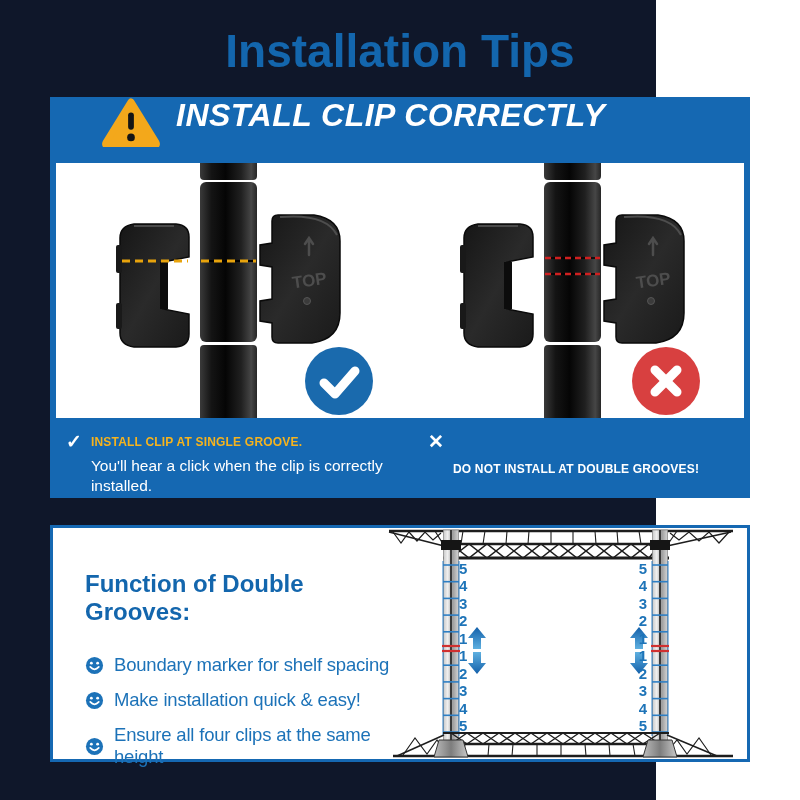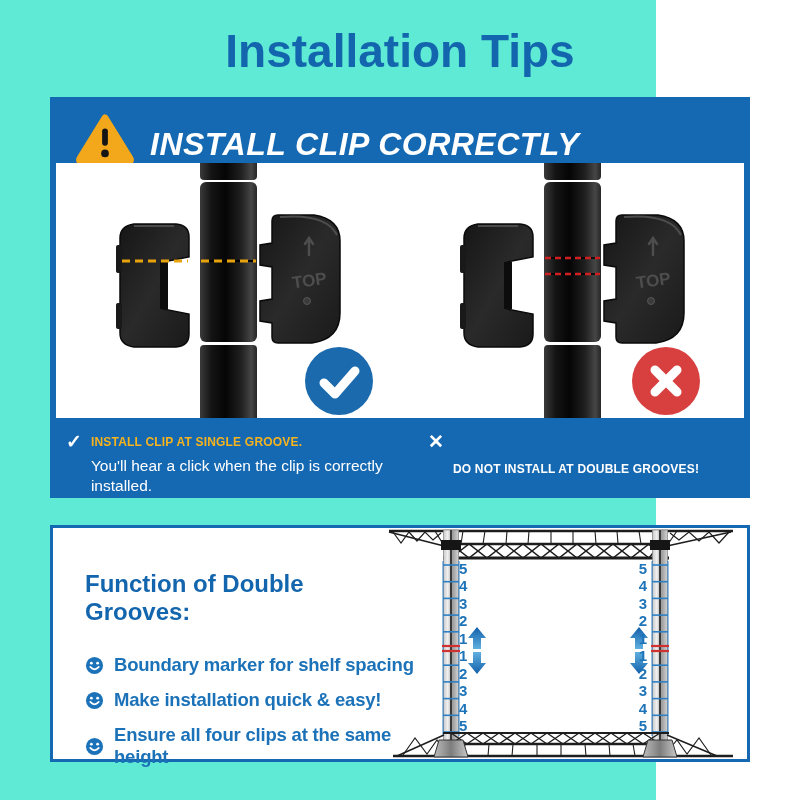--- a/index.html
+++ b/index.html
@@ -1,24 +1,24 @@
 <!DOCTYPE html>
 <html><head>
 <meta charset="utf-8">
 <style>
   * { margin:0; padding:0; box-sizing:border-box; }
   html,body { width:800px; height:800px; background:#ffffff; font-family:"Liberation Sans", sans-serif; overflow:hidden; }
-  .canvas { position:relative; width:656px; height:800px; background:#5eead4; }
+  .canvas { position:relative; width:656px; height:800px; background:#0f172a; }
 
   .main-title { position:absolute; top:24px; left:0; width:800px; text-align:center;
     font-size:46px; font-weight:800; color:#1366ad; letter-spacing:0px; }
 
   
   .panel-warning { position:absolute; left:50px; top:97px; width:700px; height:401px; background:#1568b2; }
-  .pw-header { position:absolute; left:0; top:0; width:100%; height:66px; display:flex; align-items:flex-end; }
+  .pw-header { position:absolute; left:0; top:0; width:100%; height:66px; display:flex; align-items:flex-start;padding-left:26px; }
   .warn-tri { margin-left:26px; width:58px; height:50px; flex:0 0 auto; }
   .pw-heading { margin-left:16px; color:#ffffff; font-size:32px; font-weight:800; font-style:italic; letter-spacing:0.5px; }
 
   .pw-white { position:absolute; left:6px; top:66px; width:688px; height:255px; background:#ffffff; overflow:hidden; }
   .half { position:absolute; top:0; width:344px; height:255px; }
   .half.left  { left:0; }
   .half.right { left:344px; }
   .half svg { position:absolute; left:0; top:0; }
 
   .badge { position:absolute; width:68px; height:68px; border-radius:50%;
@@ -34,21 +34,21 @@
   .note-title { font-size:12px; font-weight:800; line-height:22px; letter-spacing:0.2px; }
   .note-title.yellow { color:#f5b31e; }
   .note-title.white  { color:#ffffff; width:262px;margin-top:27px; }
   .note-desc { color:#ffffff; font-size:15.5px; line-height:20px; width:318px; margin-top:3px; }
 
   
   .panel-fn { position:absolute; left:50px; top:525px; width:700px; height:237px;
     background:#ffffff; border:3px solid #1568b2; }
   .fn-textblock { position:absolute; left:32px; top:42px; width:330px; }
   .fn-heading { font-size:24px; font-weight:800; color:#1366ad; margin-bottom:28px; }
-  .bullet-row { display:flex; align-items:center; margin-bottom:13px;font-weight:bold; }
+  .bullet-row { display:flex; align-items:center; margin-bottom:13px; }
   .bullet-row svg { flex:0 0 auto; margin-right:10px; }
   .bullet-text { font-size:18.5px; color:#1c72b8; letter-spacing:-0.2px; }
 
   .shelf-svg { position:absolute; left:0; top:0; }
   .scale-col { position:absolute; top:33px; height:173px; width:22px;
     display:flex; flex-direction:column; justify-content:space-between;
     font-size:15px; font-weight:700; color:#1e74b8; line-height:16px; }
   .scale-col.left  { left:406px; text-align:left; }
   .scale-col.right { left:572px; text-align:right; }
 </style>

